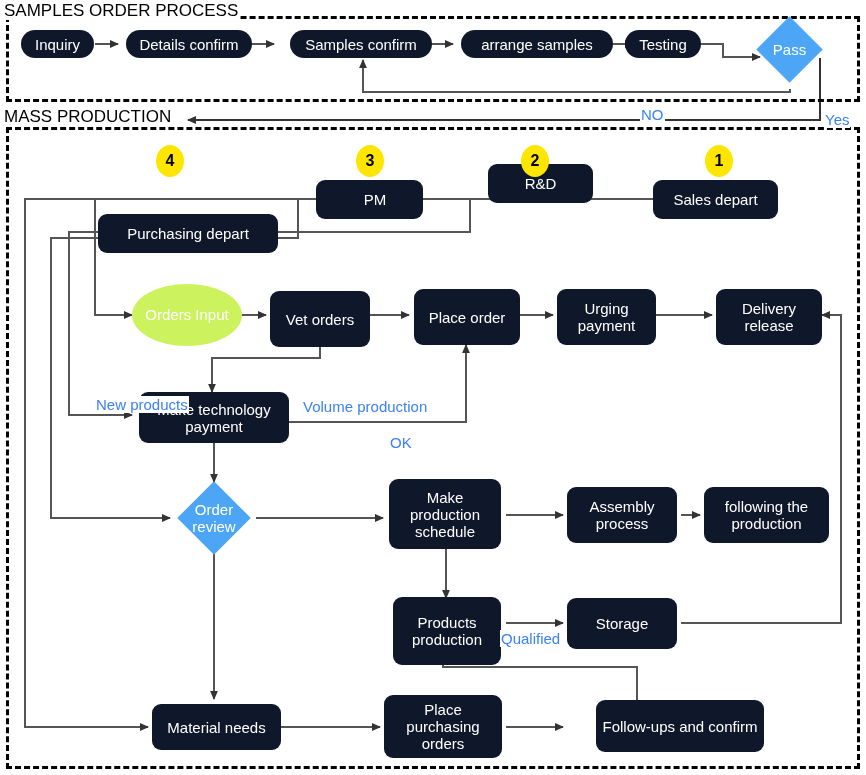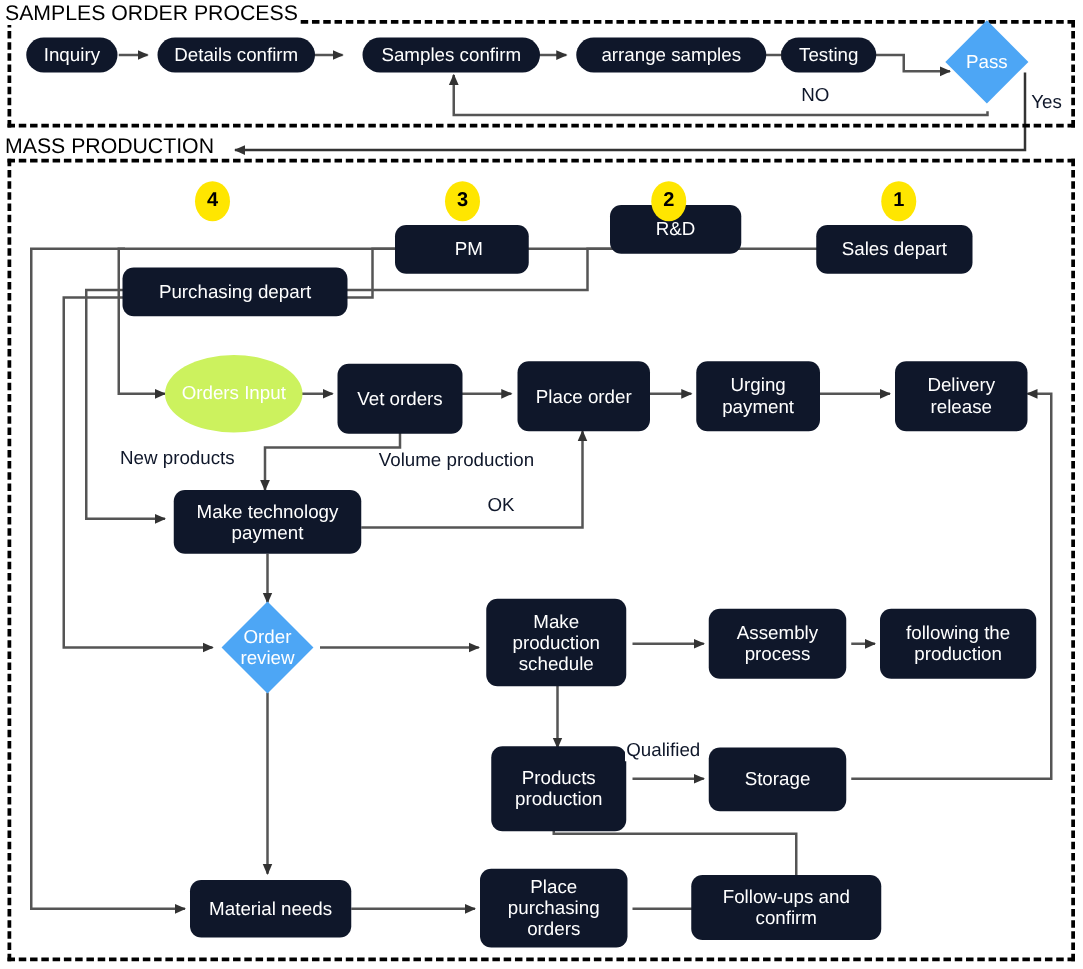--- a/index.html
+++ b/index.html
@@ -48,22 +48,22 @@
 
   .frame{
     position:absolute;border:3px dashed #000;box-sizing:border-box;z-index:1;
   }
 
   .ttl{
     position:absolute;color:#000;font-size:17px;line-height:19px;
     background:#ffffff;padding:0 2px;z-index:5;white-space:nowrap;
   }
   .elabel{
-    position:absolute;color:#0f172a;font-size:15px;line-height:17px;
-    z-index:4;white-space:nowrap;background:#ffffff;padding:0 1px;
+    position:absolute;color:#3b82f6;font-size:15px;line-height:17px;
+    z-index:4;white-space:nowrap;background:#ffffff;padding:0 1px;margin-top:38px;
   }
 </style>
 </head>
 <body>
 
 <div id="stage">
 
   <div class="frame" style="left:6px;top:16px;width:854px;height:86px;"></div>
   <div class="frame" style="left:6px;top:127px;width:854px;height:642px;"></div>
 
@@ -188,15 +188,15 @@
   <div class="node" style="left:393px;top:597px;width:108px;height:68px;">Products production</div>
 
   <div class="elabel" style="left:500px;top:592px;">Qualified</div>
 
   <div class="node" style="left:567px;top:598px;width:110px;height:51px;">Storage</div>
 
   <div class="node" style="left:152px;top:704px;width:129px;height:46px;text-align:center;">Material needs</div>
 
   <div class="node" style="left:384px;top:695px;width:118px;height:63px;">Place purchasing orders</div>
 
-  <div class="node" style="left:553px;top:700px;width:152px;height:52px;">Follow-ups and confirm</div>
+  <div class="node" style="left:596px;top:700px;width:168px;height:52px;">Follow-ups and confirm</div>
 
 </div>
 
 </body></html>

